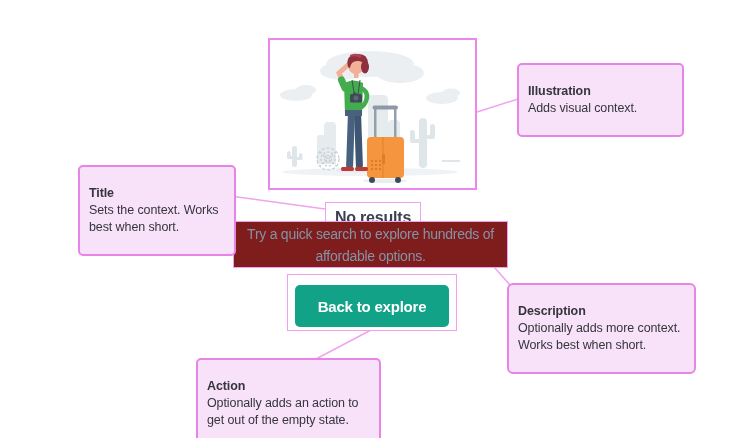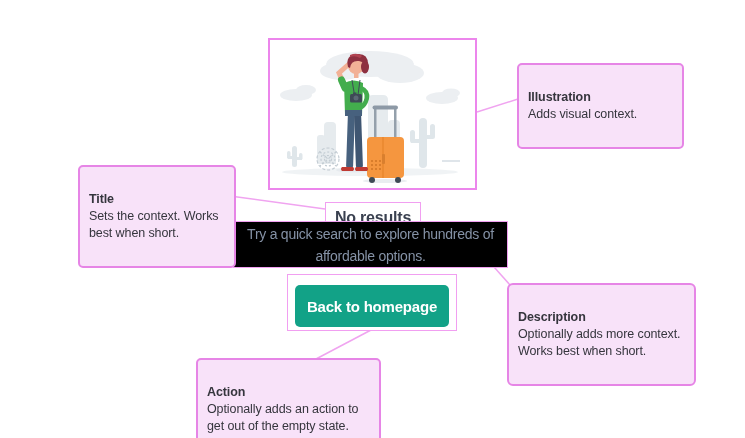--- a/index.html
+++ b/index.html
@@ -18,21 +18,21 @@
   .title-outline{
     left:325px;top:189px;width:96px;height:31px;
     border:1.5px solid #f19ff1;background:#ffffff;
     display:flex;align-items:center;justify-content:center;margin-top:13px;
   }
   .title-text{
     font-size:16px;font-weight:600;color:#3a4150;letter-spacing:-0.2px;
   }
   .desc-outline{
     left:233px;top:221px;width:275px;height:47px;
-    border:1.5px solid #f19ff1;background:#000000;
+    border:1.5px solid #f19ff1;background:#7f1d1d;
     display:flex;align-items:center;justify-content:center;text-align:center;
   }
   .desc-text{
     font-size:14px;line-height:22px;color:#8592a6;letter-spacing:-0.25px;
     width:268px;
   }
   .button-outline{
     left:287px;top:274px;width:170px;height:57px;
     border:1.5px solid #f19ff1;background:#ffffff;
   }
@@ -40,21 +40,21 @@
     left:295px;top:285px;width:154px;height:42px;
     background:#12a287;border:none;border-radius:5px;cursor:pointer;
     display:flex;align-items:center;justify-content:center;
     font-family:"Liberation Sans",sans-serif;
     font-size:15px;font-weight:bold;color:#ffffff;letter-spacing:-0.2px;
   }
 
   
   .callout{
     background:#f8e2f9;border:2px solid #e685e6;border-radius:5px;
-    padding:24px 9px;color:#35353d;
+    padding:18px 9px;color:#35353d;
     font-size:12.5px;line-height:17px;letter-spacing:-0.1px;
   }
   .callout .c-title{font-weight:bold;}
   .co-illustration{left:517px;top:63px;width:167px;}
   .co-title{left:78px;top:165px;width:158px;}
   .co-description{left:507px;top:283px;width:189px;border-radius:6px;}
   .co-action{left:196px;top:358px;width:185px;}
 
   .connectors{left:0;top:0;width:745px;height:438px;pointer-events:none;}
 </style>
@@ -165,21 +165,21 @@
   <div class="abs title-outline">
     <span class="title-text">No results</span>
   </div>
 
   <div class="abs desc-outline">
     <span class="desc-text">Try a quick search to explore hundreds of affordable options.</span>
   </div>
 
   <div class="abs button-outline"></div>
   <button class="abs cta-button">
-    <span>Back to homepage</span>
+    <span>Back to explore</span>
   </button>
 
   <div class="abs callout co-illustration">
     <div class="c-title">Illustration</div>
     <div class="c-body">Adds visual context.</div>
   </div>
 
   <div class="abs callout co-title">
     <div class="c-title">Title</div>
     <div class="c-body">Sets the context. Works best when short.</div>

